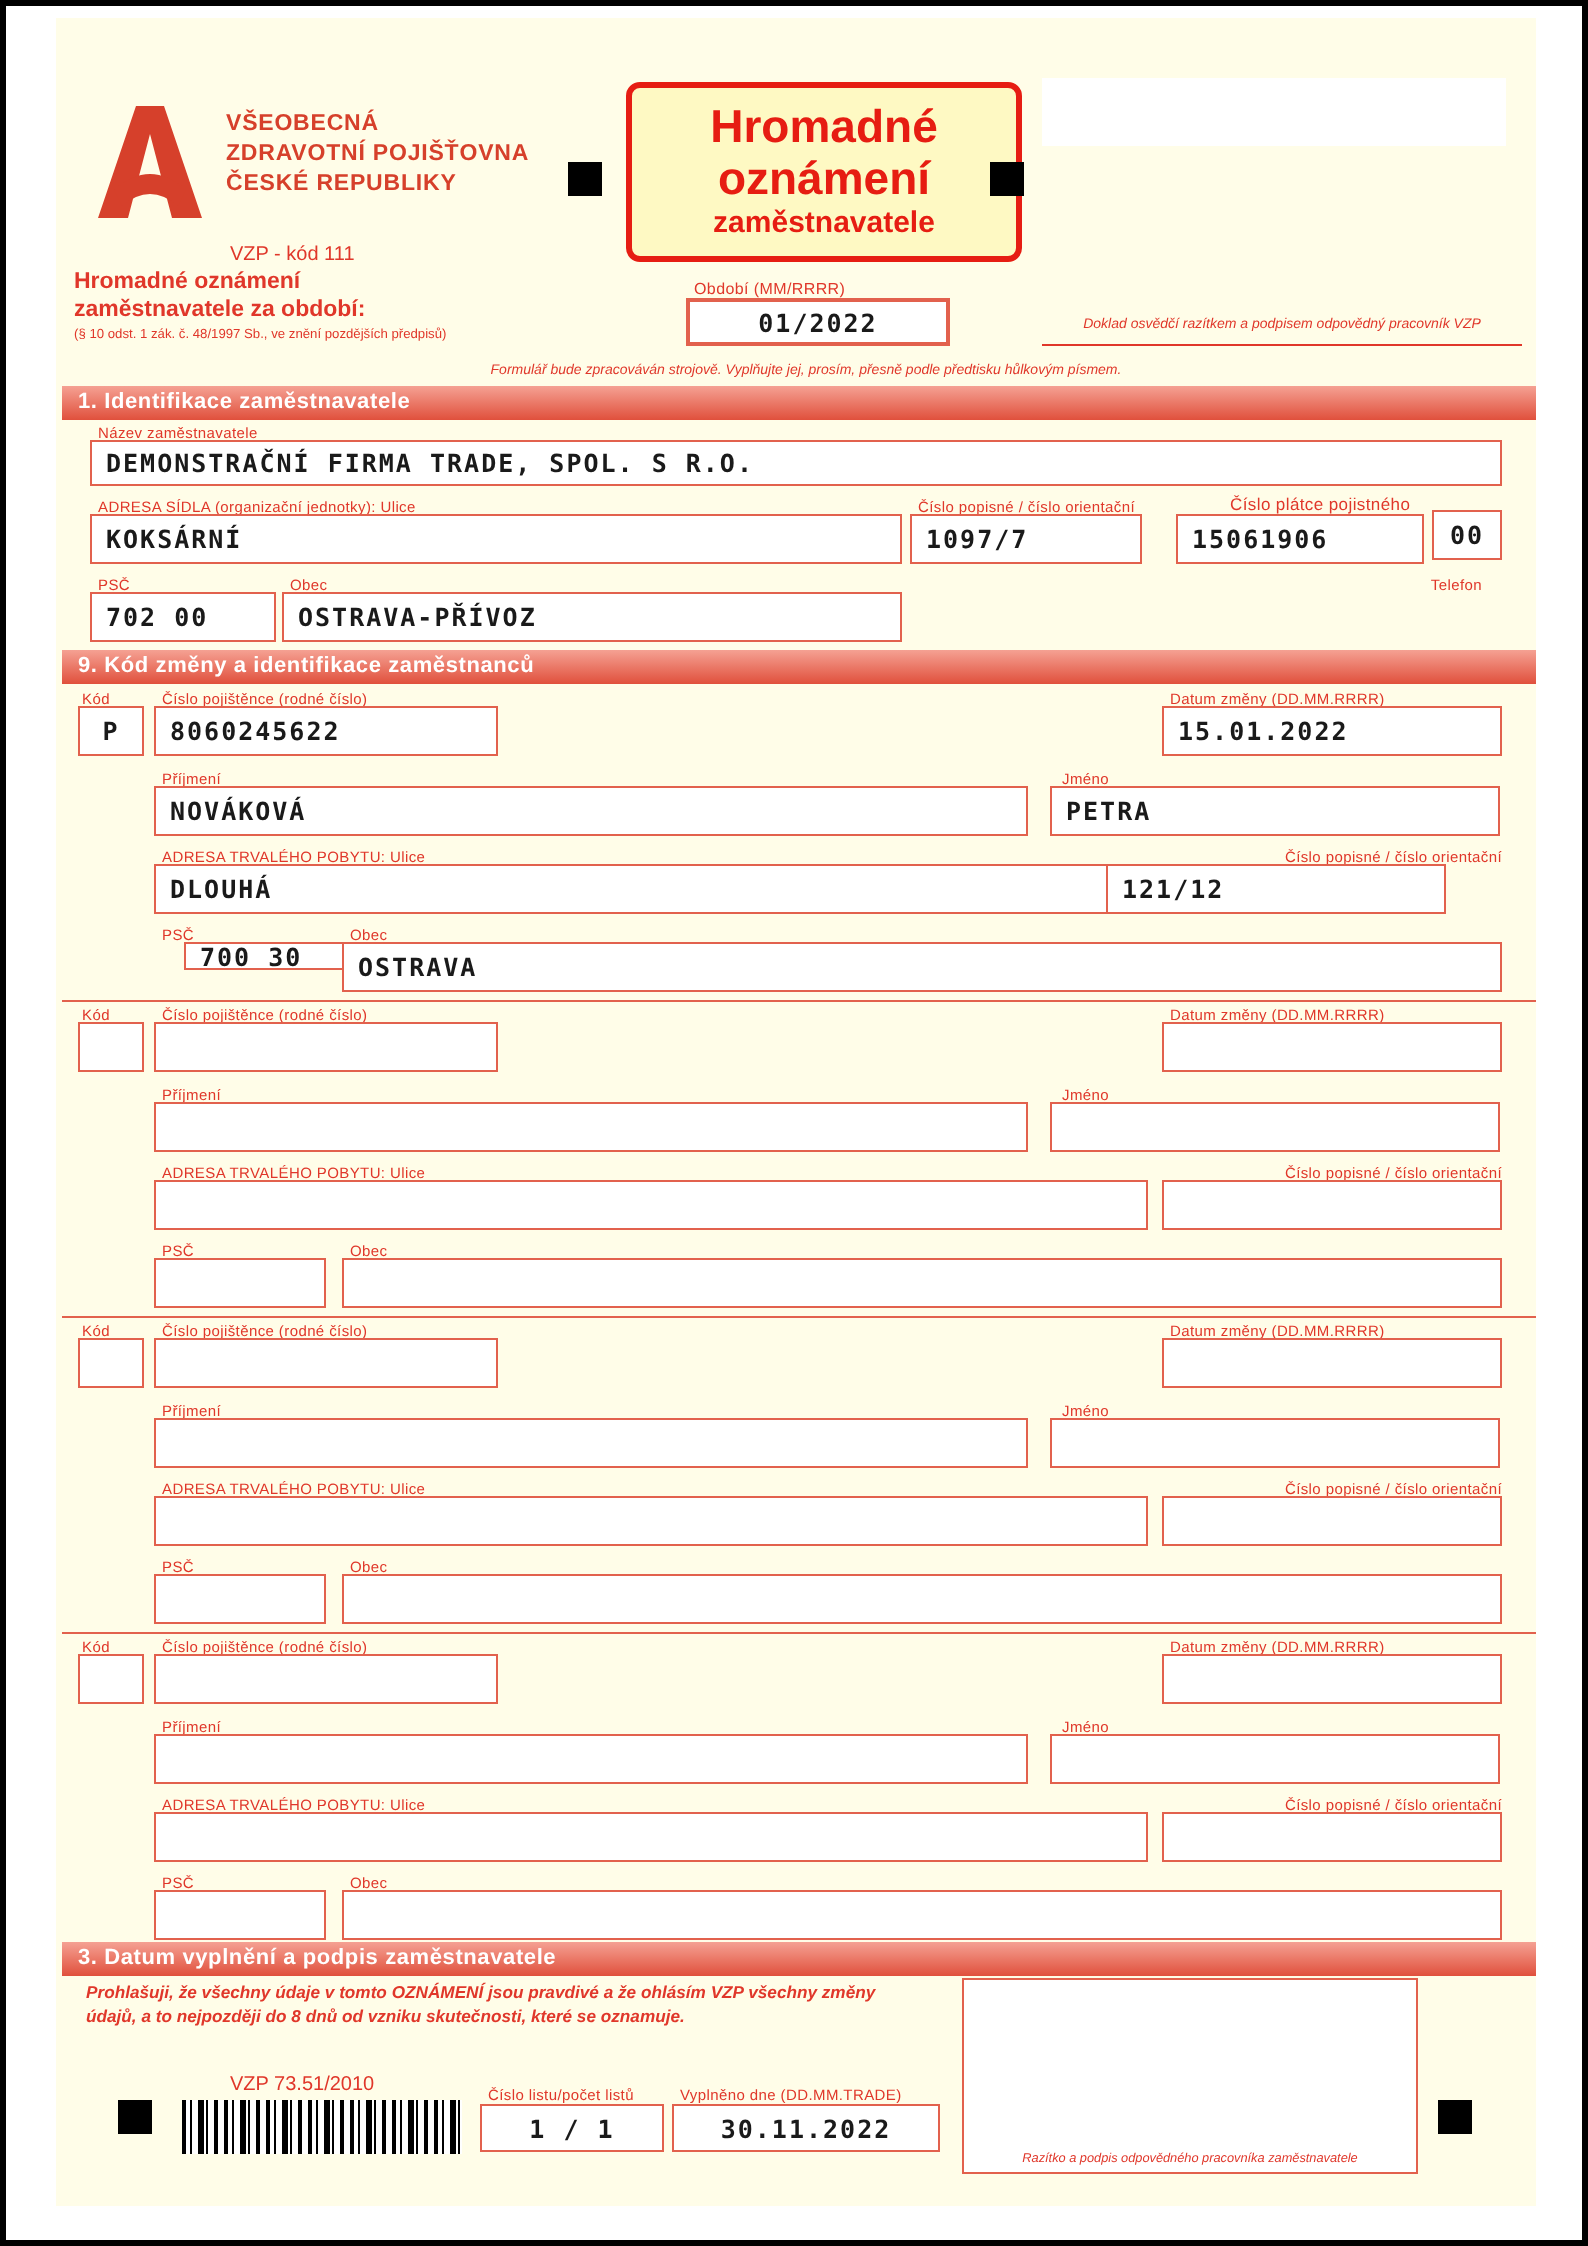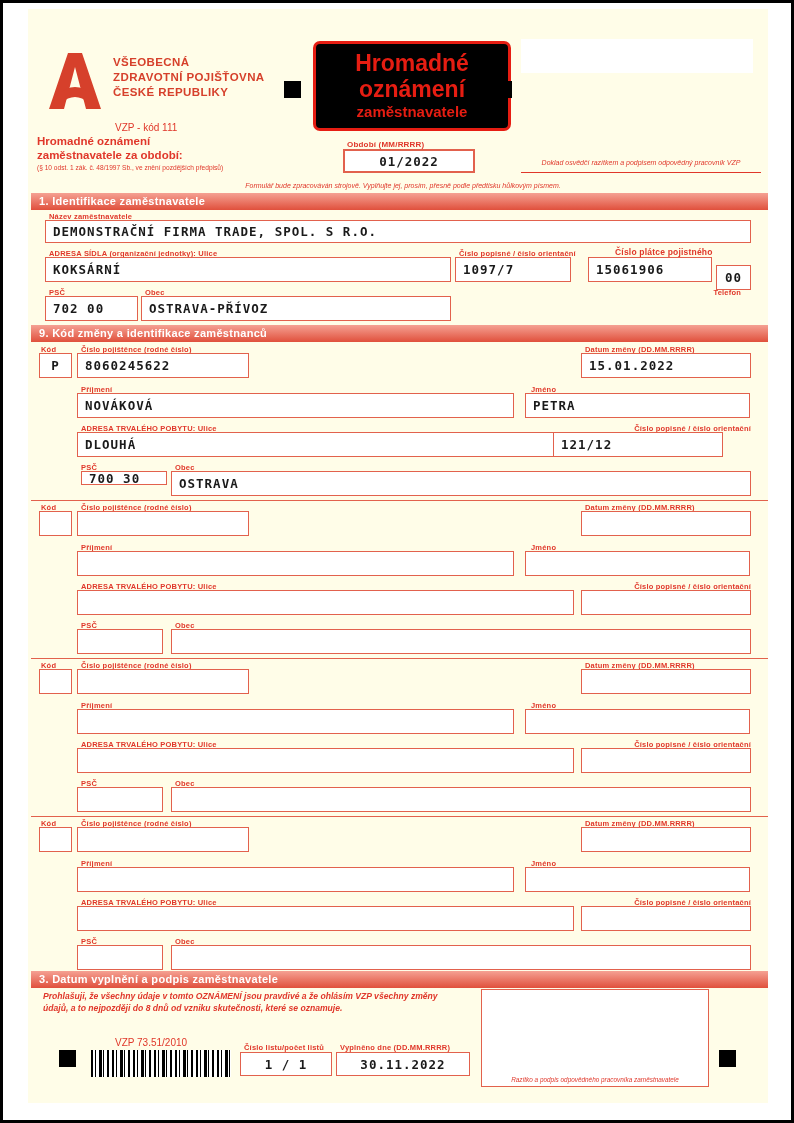--- a/index.html
+++ b/index.html
@@ -1,33 +1,33 @@
 <!DOCTYPE html>
 <html><head>
 <meta charset="utf-8">
 <style>
   html,body{margin:0;padding:0;background:#888;}
   .page{position:relative;width:794px;height:1123px;background:#fff;border:3px solid #000;
         box-sizing:border-box;font-family:"Liberation Sans",sans-serif;overflow:hidden;margin:0 auto;}
   .cream{position:absolute;left:25px;top:6px;width:740px;height:1094px;background:#fffde8;}
   .a{position:absolute;}
   .red{color:#e0372a;}
-  .lbl{position:absolute;font-size:7.5px;color:#e0372a;font-weight:bold;letter-spacing:.2px;white-space:nowrap;}
+  .lbl{position:absolute;font-size:7.5px;color:#e0372a;font-weight:normal;letter-spacing:.2px;white-space:nowrap;}
   .fbox{position:absolute;background:#fff;border:1.5px solid #e2614d;box-sizing:border-box;
         font-family:"DejaVu Sans Mono",monospace;font-size:12.5px;font-weight:bold;color:#1a1a1a;
         padding-left:7px;display:flex;align-items:center;letter-spacing:1px;white-space:nowrap;overflow:hidden;}
   .fbox.center{justify-content:center;padding-left:0;}
   .bar{position:absolute;left:28px;width:737px;height:17px;
        background:linear-gradient(180deg,#f5a193,#e0503c);color:#fff;font-size:11px;font-weight:bold;
        line-height:17px;padding-left:8px;box-sizing:border-box;letter-spacing:.3px;}
   .sq{position:absolute;width:17px;height:17px;background:#000;}
   .sep{position:absolute;left:28px;width:737px;border-top:1.5px solid #e2614d;}
   .emp-block{position:absolute;left:30px;width:735px;height:155px;}
   .orgname div{font-size:11.5px;font-weight:bold;color:#d6402b;line-height:15px;letter-spacing:.4px;}
-  .titlebox{position:absolute;left:310px;top:38px;width:198px;height:90px;background:#000000;
+  .titlebox{position:absolute;left:310px;top:38px;width:198px;height:90px;background:#fef9c3;
             border:3px solid #e61d12;border-radius:7px;box-sizing:border-box;display:flex;
             flex-direction:column;align-items:center;justify-content:center;color:#e61d12;font-weight:bold;}
   .titlebox .t1{font-size:23px;line-height:26px;}
   .titlebox .t3{font-size:15px;line-height:20px;}
   .smallnote{font-size:7px;font-style:italic;color:#e0372a;}
   .barcode{position:absolute;left:88px;top:1047px;width:140px;height:27px;background:#fff;
     background-image:repeating-linear-gradient(90deg,#000 0 2px,#fff 2px 4px,#000 4px 5px,#fff 5px 8px,
     #000 8px 11px,#fff 11px 12px,#000 12px 13px,#fff 13px 16px,#000 16px 18px,#fff 18px 21px);}
   .stampbox{position:absolute;left:478px;top:986px;width:228px;height:98px;background:#fff;
             border:1.5px solid #e2614d;box-sizing:border-box;}
@@ -76,21 +76,21 @@
 
   <div class="lbl" style="left:46px;top:209px">Název zaměstnavatele</div>
   <div class="fbox" style="left:42px;top:217px;width:706px;height:23px">DEMONSTRAČNÍ FIRMA TRADE, SPOL. S R.O.</div>
 
   <div class="lbl" style="left:46px;top:246px">ADRESA SÍDLA (organizační jednotky): Ulice</div>
   <div class="lbl" style="left:456px;top:246px">Číslo popisné / číslo orientační</div>
   <div class="lbl" style="left:612px;top:244px;font-size:8.5px">Číslo plátce pojistného</div>
   <div class="fbox" style="left:42px;top:254px;width:406px;height:25px">KOKSÁRNÍ</div>
   <div class="fbox" style="left:452px;top:254px;width:116px;height:25px">1097/7</div>
   <div class="fbox" style="left:585px;top:254px;width:124px;height:25px">15061906</div>
-  <div class="fbox center" style="left:713px;top:262px;width:35px;height:25px">00</div>
+  <div class="fbox center" style="left:713px;top:252px;width:35px;height:25px">00</div>
 
   <div class="lbl" style="left:46px;top:285px">PSČ</div>
   <div class="lbl" style="left:142px;top:285px">Obec</div>
   <div class="lbl" style="right:50px;top:285px">Telefon</div>
   <div class="fbox" style="left:42px;top:293px;width:93px;height:25px">702 00</div>
   <div class="fbox" style="left:138px;top:293px;width:310px;height:25px">OSTRAVA-PŘÍVOZ</div>
 
   <div class="bar" style="top:322px">9. Kód změny a identifikace zaměstnanců</div>
 
   <div id="emp-container" class="a" style="left:0;top:0;width:794px;height:0">
@@ -107,21 +107,21 @@
     <div class="fbox" style="left:492px;top:48px;width:225px;height:25px">PETRA</div>
     <div class="fbox" style="left:44px;top:48px;width:437px;height:25px">NOVÁKOVÁ</div>
 
     <div class="lbl" style="left:48px;top:79px">ADRESA TRVALÉHO POBYTU: Ulice</div>
     <div class="lbl" style="right:17px;top:79px">Číslo popisné / číslo orientační</div>
     <div class="fbox" style="left:44px;top:87px;width:497px;height:25px">DLOUHÁ</div>
     <div class="fbox" style="left:520px;top:87px;width:170px;height:25px">121/12</div>
 
     <div class="lbl" style="left:48px;top:118px">PSČ</div>
     <div class="lbl" style="left:142px;top:118px">Obec</div>
-    <div class="fbox" style="left:48px;top:126px;width:86px;height:14px">700 30</div>
+    <div class="fbox" style="left:59px;top:126px;width:86px;height:14px">700 30</div>
     <div class="fbox" style="left:138px;top:126px;width:580px;height:25px">OSTRAVA</div>
   </div>
 
   <div class="emp-block" style="top: 500px;">
     <div class="lbl" style="left:8px;top:0">Kód</div>
     <div class="lbl" style="left:48px;top:0">Číslo pojištěnce (rodné číslo)</div>
     <div class="lbl" style="left:552px;top:0">Datum změny (DD.MM.RRRR)</div>
     <div class="fbox center" style="left:6px;top:8px;width:33px;height:25px"></div>
     <div class="fbox" style="left:44px;top:8px;width:172px;height:25px"></div>
     <div class="fbox" style="left:548px;top:8px;width:170px;height:25px"></div>
@@ -203,17 +203,17 @@
     <div class="stampnote">Razítko a podpis odpovědného pracovníka zaměstnavatele</div>
   </div>
 
   <div class="a red" style="left:112px;top:1034px;font-size:10px">VZP 73.51/2010</div>
   <div class="sq" style="left:56px;top:1047px"></div>
   <div class="barcode"></div>
 
   <div class="lbl" style="left:241px;top:1040px">Číslo listu/počet listů</div>
   <div class="fbox center" style="left:237px;top:1049px;width:92px;height:24px">1 / 1</div>
 
-  <div class="lbl" style="left:337px;top:1040px">Vyplněno dne (DD.MM.RRRR)</div>
+  <div class="lbl" style="left:337px;top:1040px">Vyplněno dne (DD.MM.TRADE)</div>
   <div class="fbox center" style="left:333px;top:1049px;width:134px;height:24px">30.11.2022</div>
 
   <div class="sq" style="left:716px;top:1047px"></div>
 </div>
 
 </body></html>

